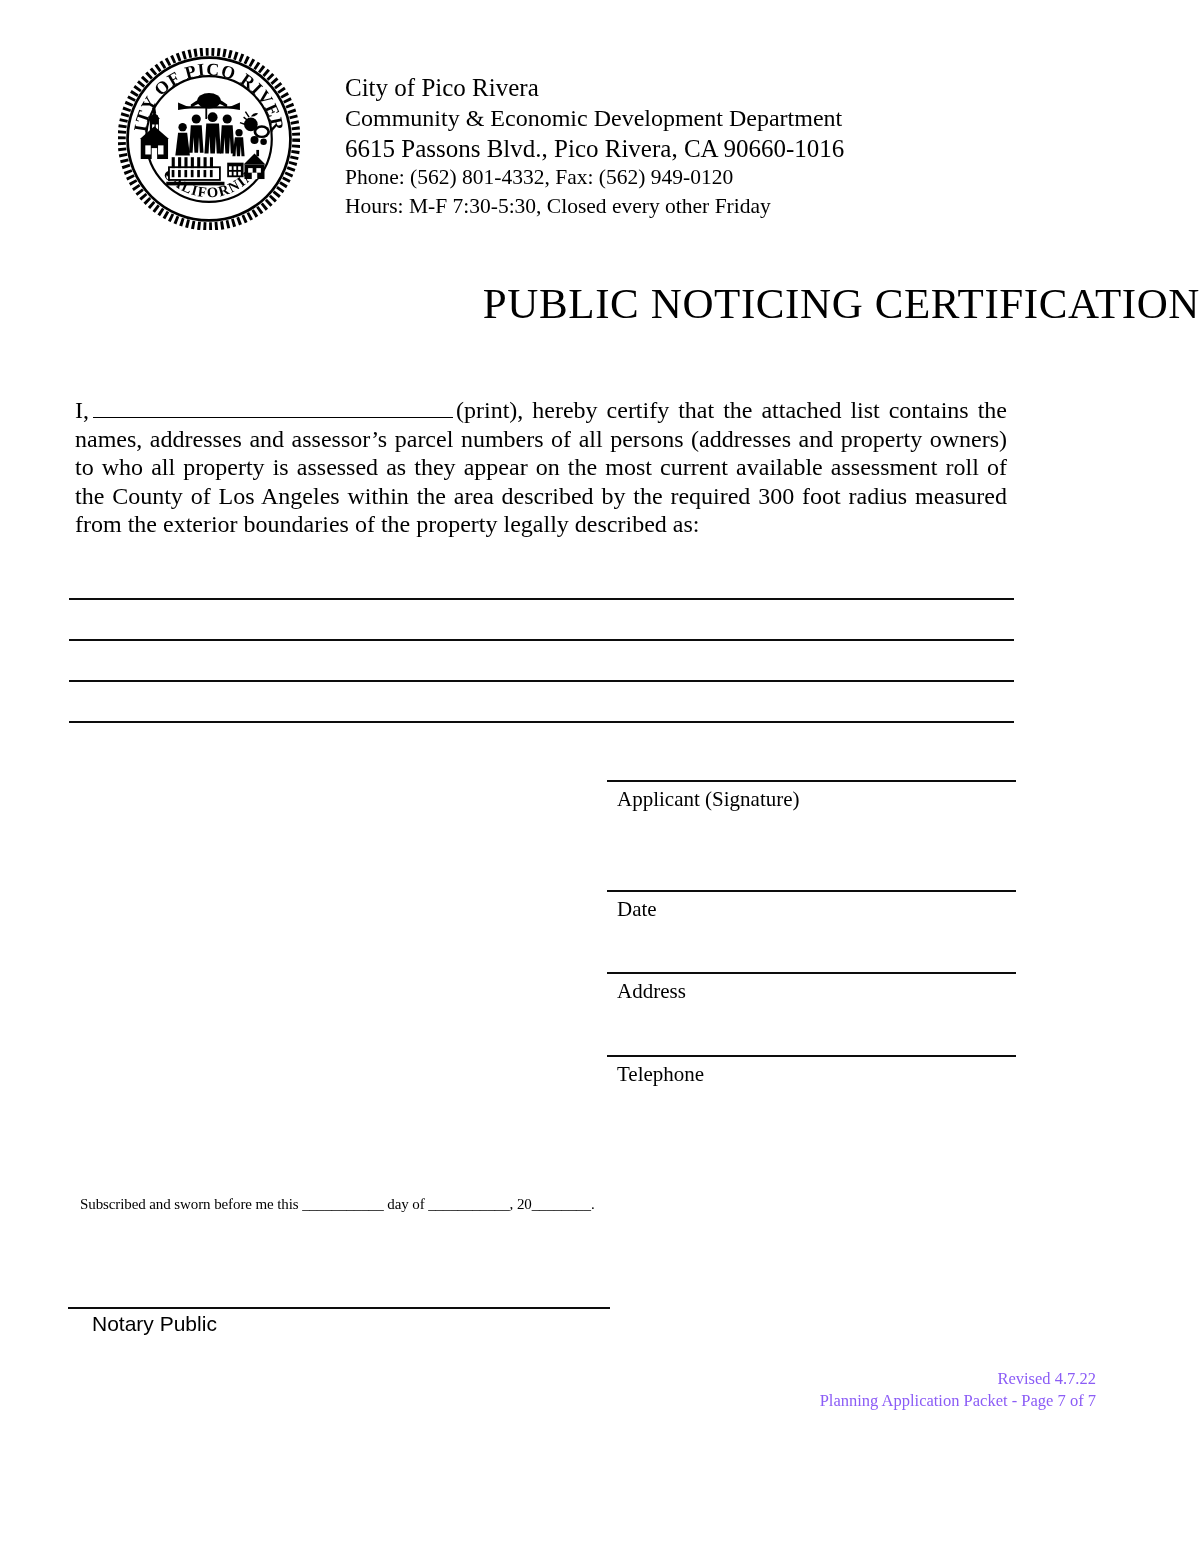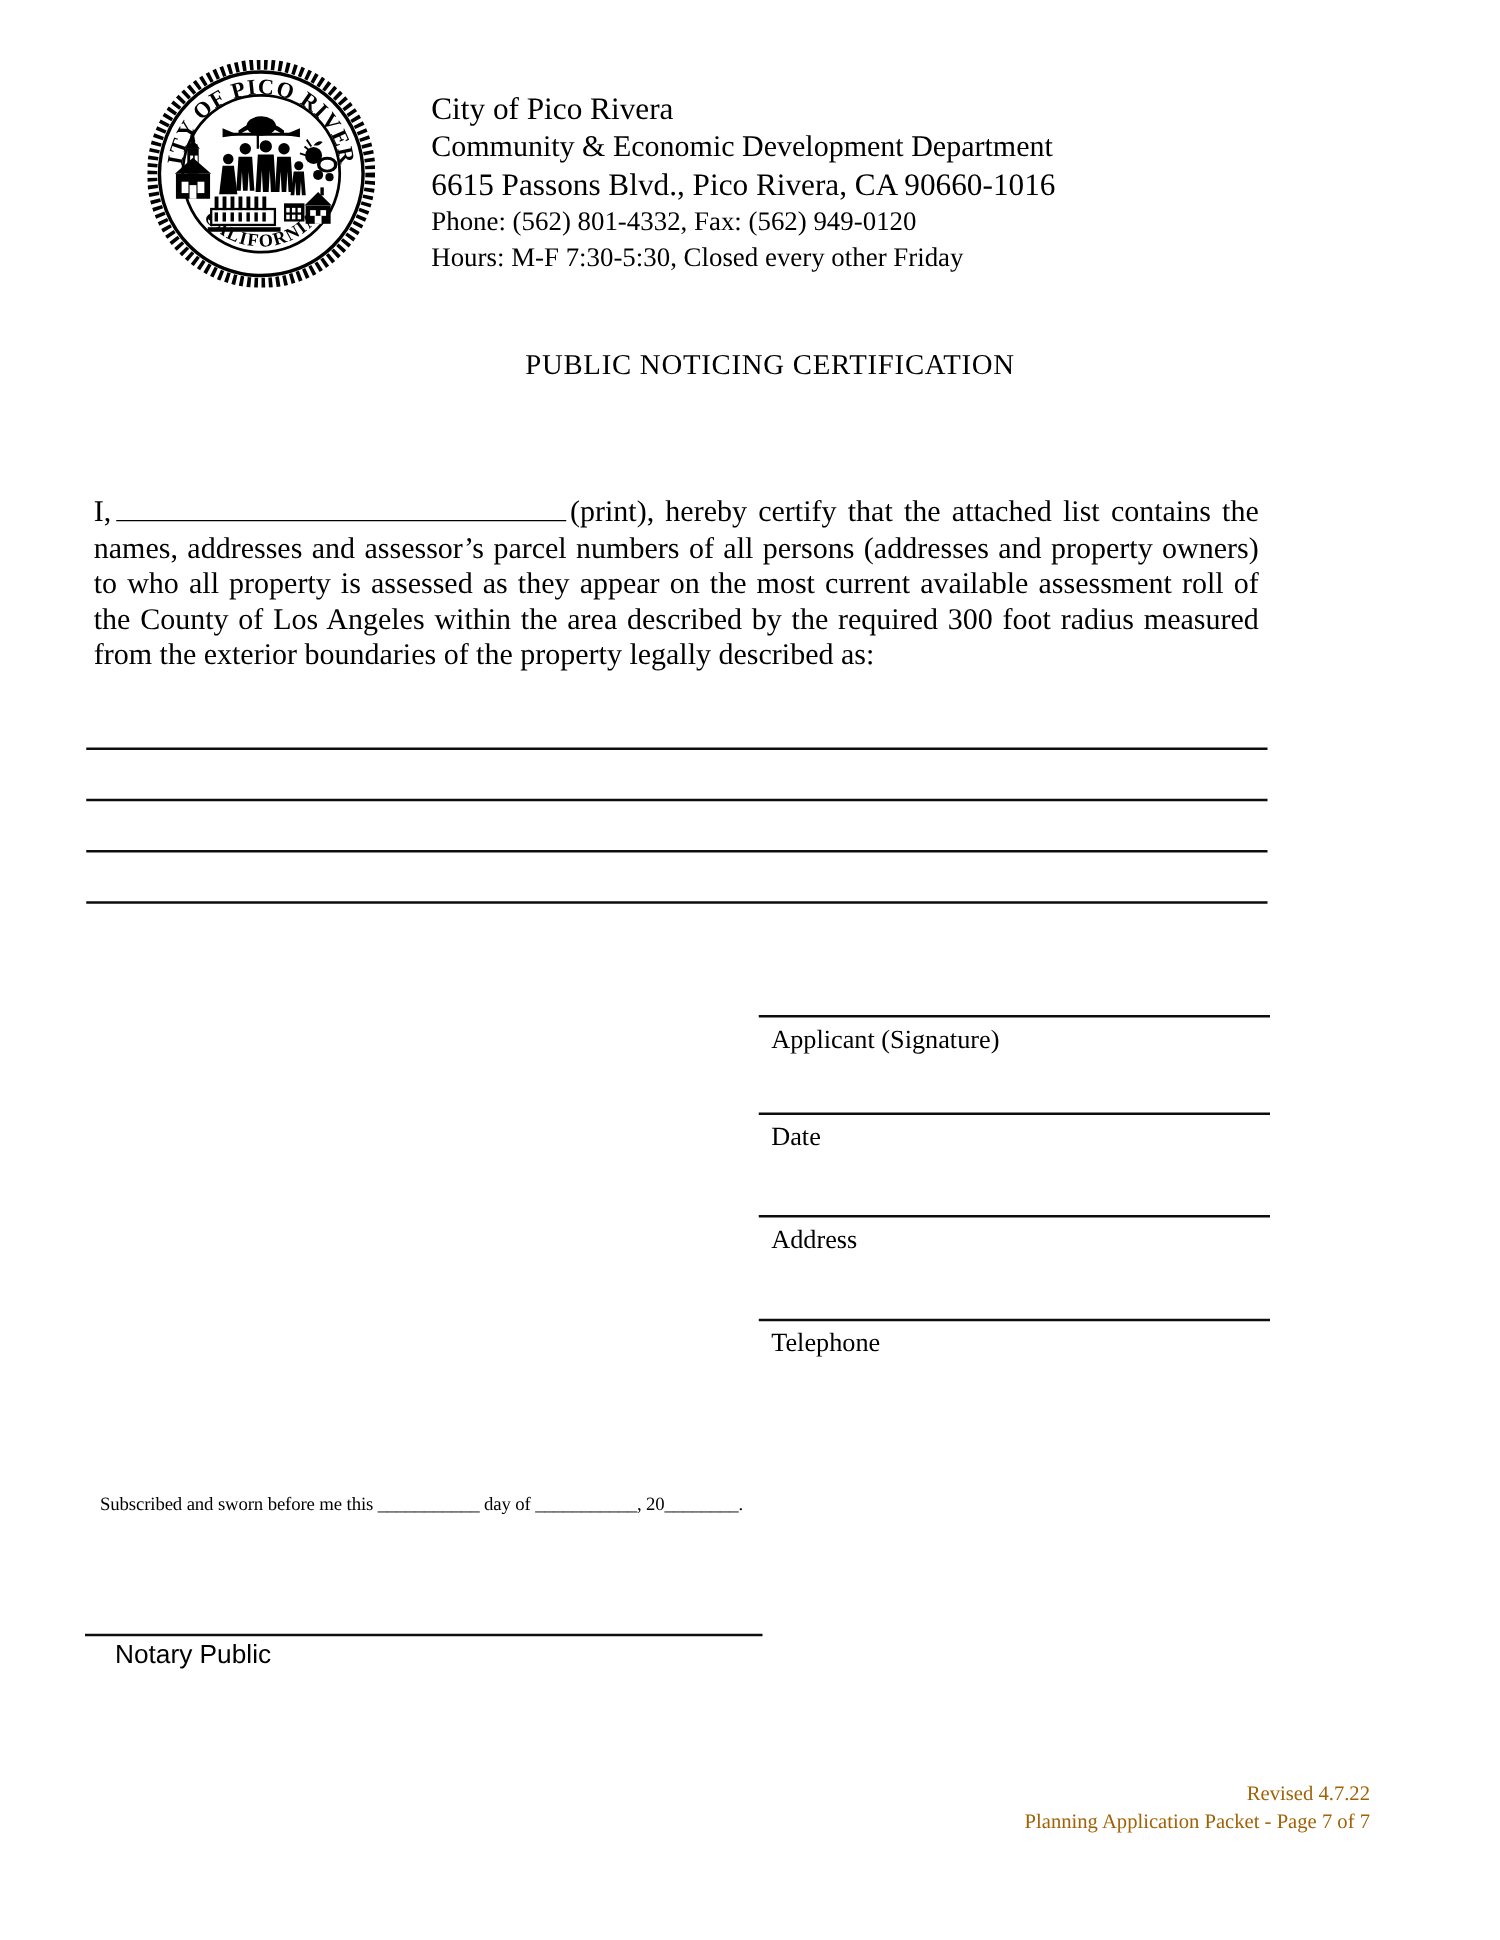--- a/index.html
+++ b/index.html
@@ -48,22 +48,22 @@
   .hdr-3 { font-size: 25px; line-height: 29px; }
   .hdr-4 { font-size: 21.5px; line-height: 29px; }
   .hdr-5 { font-size: 21.5px; line-height: 29px; }
 
   
   .doc-title {
     position: absolute;
     left: 0;
     right: 0;
     top: 279px;
-    text-align: center;
-    font-size: 23px;
+    text-align: right;
+    font-size: 43px;
     letter-spacing: 0.6px;
     font-family: "Liberation Serif", "DejaVu Serif", serif;
     margin-left: 32px;
   }
 
   
   .body-para {
     position: absolute;
     left: 75px;
     top: 396px;
@@ -101,21 +101,21 @@
     height: 0;
     width: 409px;
   }
   .sig-label {
     font-size: 21px;
     line-height: 28px;
     padding-left: 10px;
     padding-top: 3px;
     white-space: nowrap;
   }
-  .sg1 { top: 812px; }
+  .sg1 { top: 780px; }
   .sg2 { top: 890px; }
   .sg3 { top: 972px; }
   .sg4 { top: 1055px; }
 
   
   .sworn-line {
     position: absolute;
     left: 80px;
     top: 1196px;
     font-family: Liberation Serif, serif;
@@ -136,25 +136,25 @@
     left: 92px;
     top: 1312px;
     font-family: "Liberation Sans", "DejaVu Sans", sans-serif;
     font-size: 21px;
   }
 
   
   .footer {
     position: absolute;
     right: 104px;
-    top: 1424px;
+    top: 1368px;
     text-align: right;
     font-size: 16.5px;
     line-height: 22px;
-    color: #a16207;
+    color: #8b5cf6;
   }
 </style>
 </head>
 <body>
 
 <div class="page">
 
   <div class="seal-wrap">
     <svg viewBox="0 0 200 200" xmlns="http://www.w3.org/2000/svg" aria-hidden="true">
       <defs>

